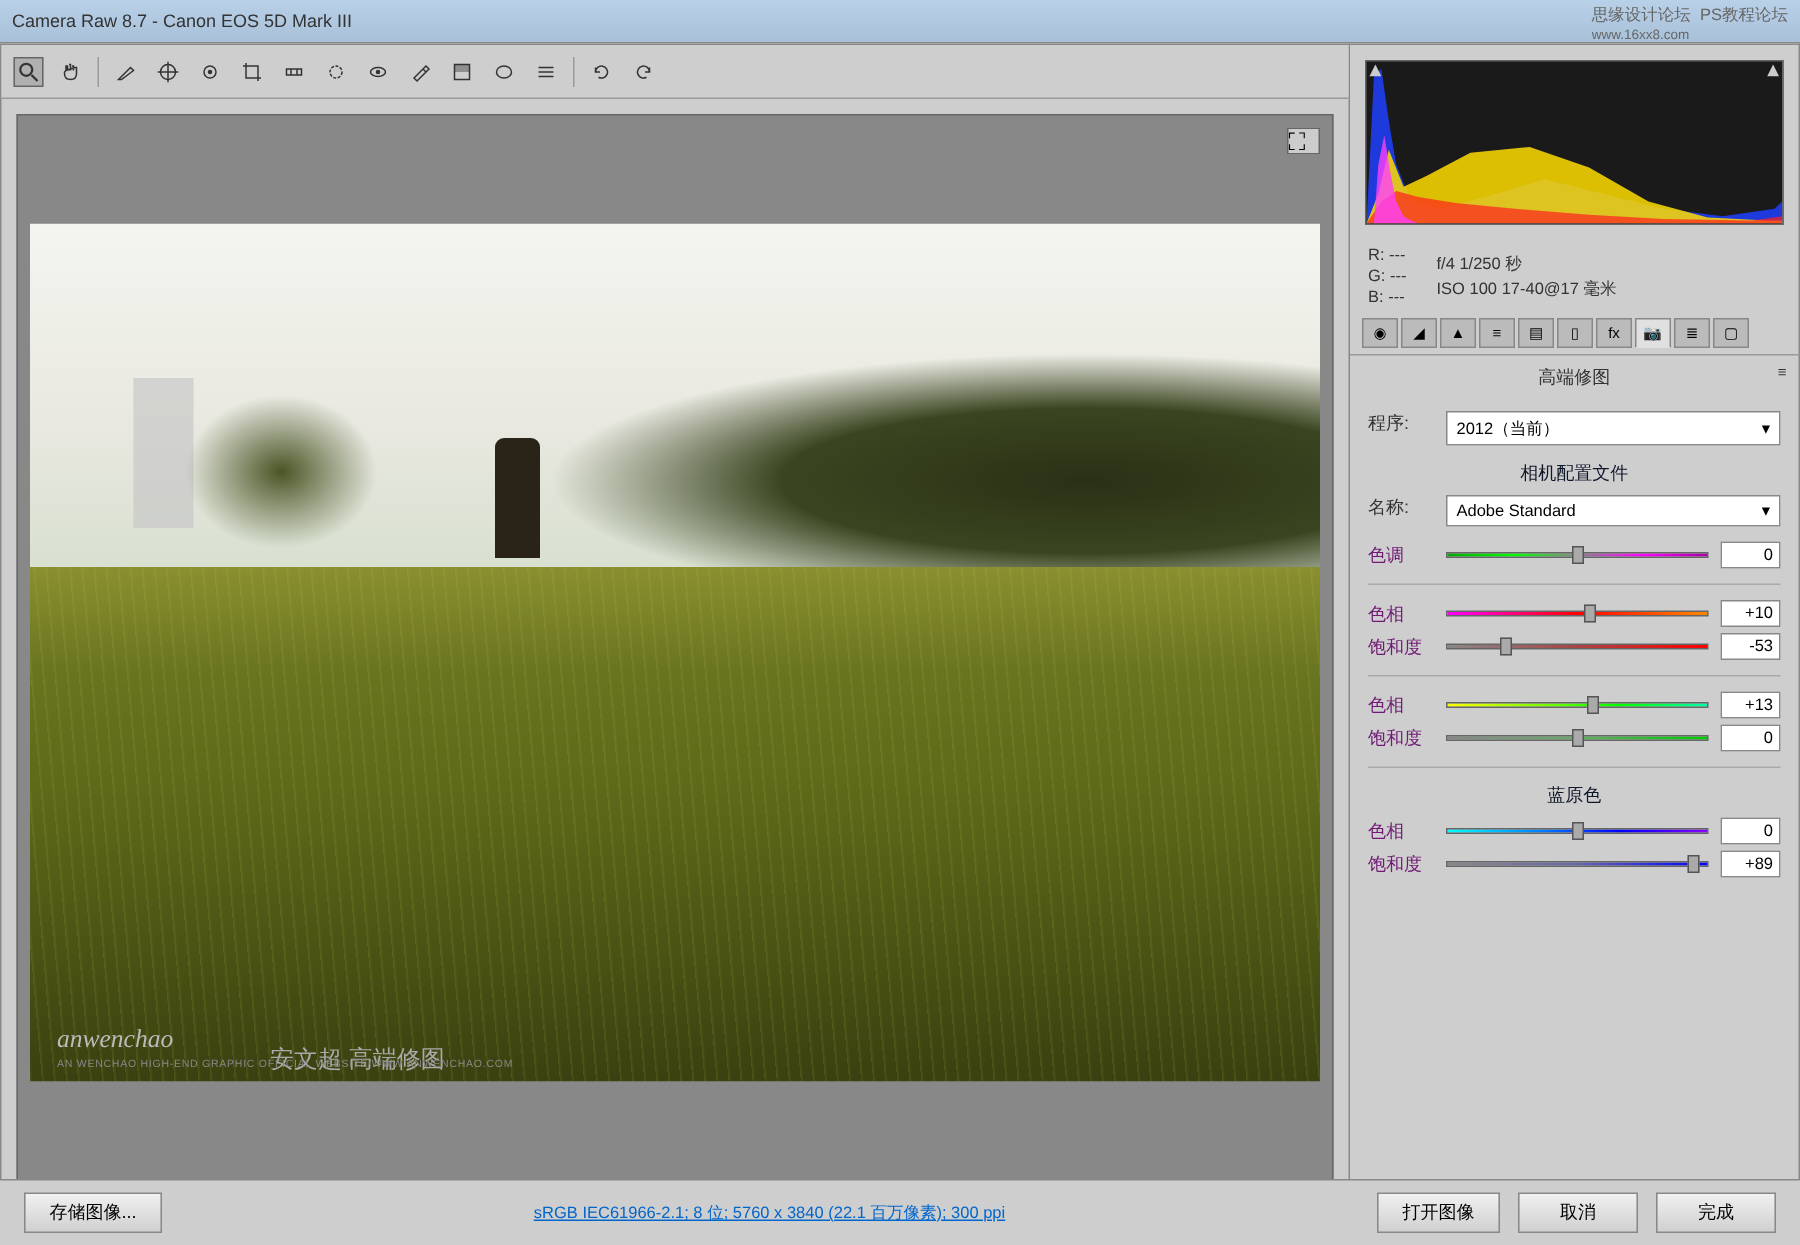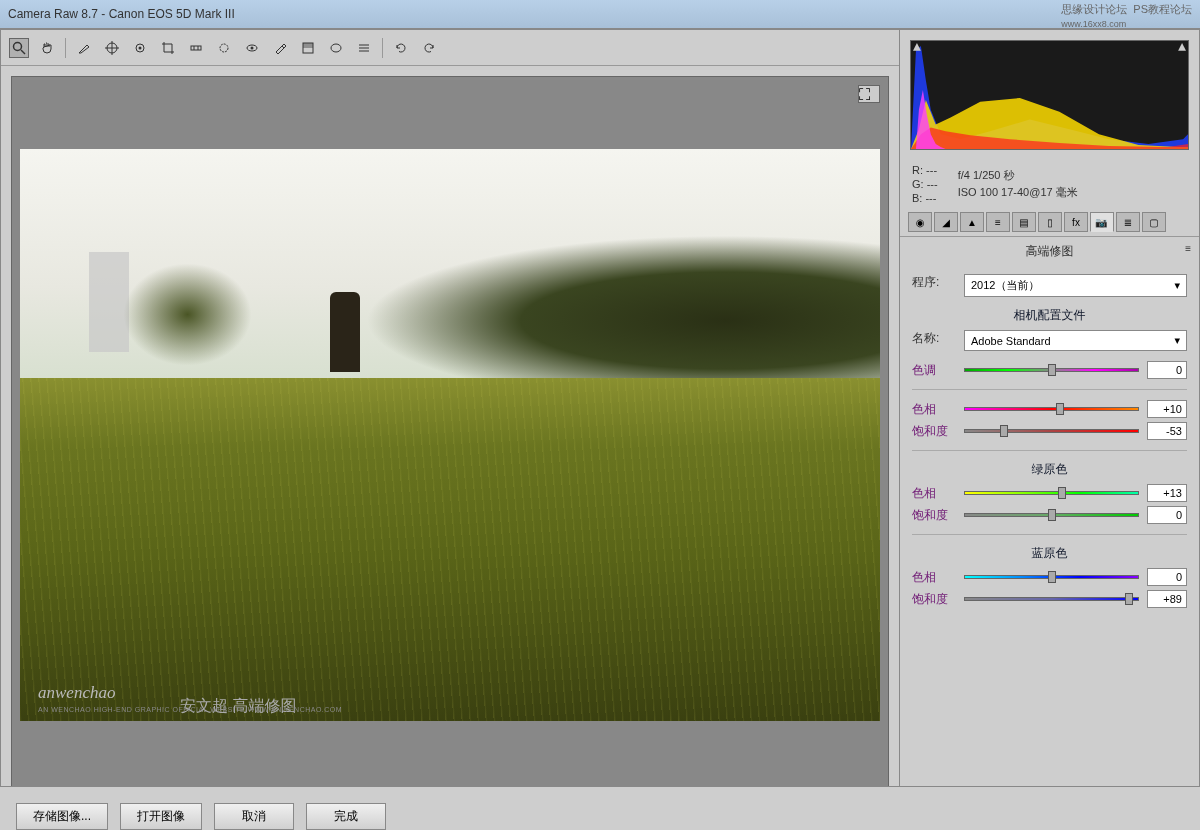--- a/index.html
+++ b/index.html
@@ -50,21 +50,21 @@
 .slider-thumb { position: absolute; top: 1px; width: 8px; height: 12px; background: #aaa; border: 1px solid #555; transform: translateX(-50%); }
 .slider-value { width: 40px; border: 1px solid #888; background: #fff; padding: 2px 4px; font-size: 11px; text-align: right; }
 .grad-green-magenta { background: linear-gradient(to right, #0a0, #0f0, #888, #f0f, #a0a); }
 .grad-hue-red { background: linear-gradient(to right, #f0f, #f00, #f80); }
 .grad-sat-red { background: linear-gradient(to right, #888, #a44, #f00); }
 .grad-hue-green { background: linear-gradient(to right, #ff0, #8f0, #0f0, #0fa); }
 .grad-sat-green { background: linear-gradient(to right, #888, #6a6, #0c0); }
 .grad-hue-blue { background: linear-gradient(to right, #0ff, #08f, #00f, #80f); }
 .grad-sat-blue { background: linear-gradient(to right, #888, #66a, #00f); }
 .divider { height: 1px; background: #aaa; margin: 10px 0; }
-.footer { position: absolute; bottom: 0; left: 0; right: 0; height: 44px; background: #cecece; display: flex; align-items: flex-end; padding: 0 16px; gap: 12px; border-top: 1px solid #888; }
+.footer { position: absolute; bottom: 0; left: 0; right: 0; height: 44px; background: #cecece; display: flex; align-items: center; padding: 0 16px; gap: 12px; border-top: 1px solid #888; }
 .btn { border: 1px solid #888; background: linear-gradient(#f0f0f0, #d0d0d0); padding: 4px 16px; font-size: 12px; cursor: pointer; min-width: 80px; text-align: center; }
 .footer-link { color: #0066cc; text-decoration: underline; font-size: 11px; cursor: pointer; flex: 1; text-align: center; }
 </style>
 </head>
 <body>
 
 <div class="titlebar">
   <span>Camera Raw 8.7  -  Canon EOS 5D Mark III</span>
 </div>
 <div class="watermark-tr">
@@ -275,21 +275,20 @@
       <div class="slider-row">
         <span class="slider-label">饱和度</span>
         <div class="slider-track">
           <div class="slider-bar grad-sat-red"></div>
           <div class="slider-thumb" style="left:23%"></div>
         </div>
         <input class="slider-value" value="-53" style="">
       </div>
 
       <div class="divider"></div>
-      <div class="section-title">绿原色</div>
       <div class="slider-row">
         <span class="slider-label">色相</span>
         <div class="slider-track">
           <div class="slider-bar grad-hue-green"></div>
           <div class="slider-thumb" style="left:56%"></div>
         </div>
         <input class="slider-value" value="+13" style="">
       </div>
       <div class="slider-row">
         <span class="slider-label">饱和度</span>
@@ -317,16 +316,17 @@
           <div class="slider-thumb" style="left:94%"></div>
         </div>
         <input class="slider-value" value="+89" style="">
       </div>
     </div>
   </div>
 </div>
 
 <div class="footer">
   <button class="btn">存储图像...</button>
+  <a class="footer-link">sRGB IEC61966-2.1; 8 位; 5760 x 3840 (22.1 百万像素); 300 ppi</a>
   <button class="btn">打开图像</button>
   <button class="btn">取消</button>
   <button class="btn">完成</button>
 </div>
 
 </body></html>

